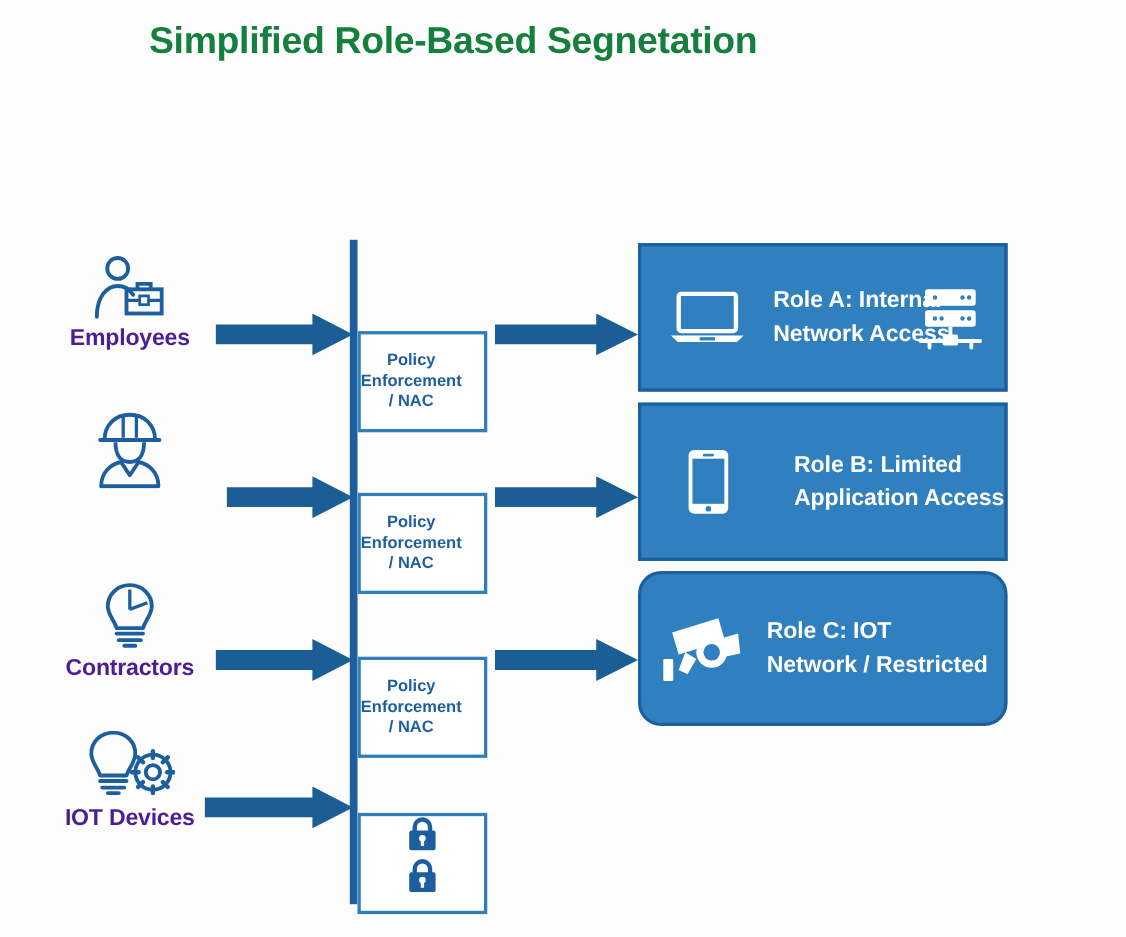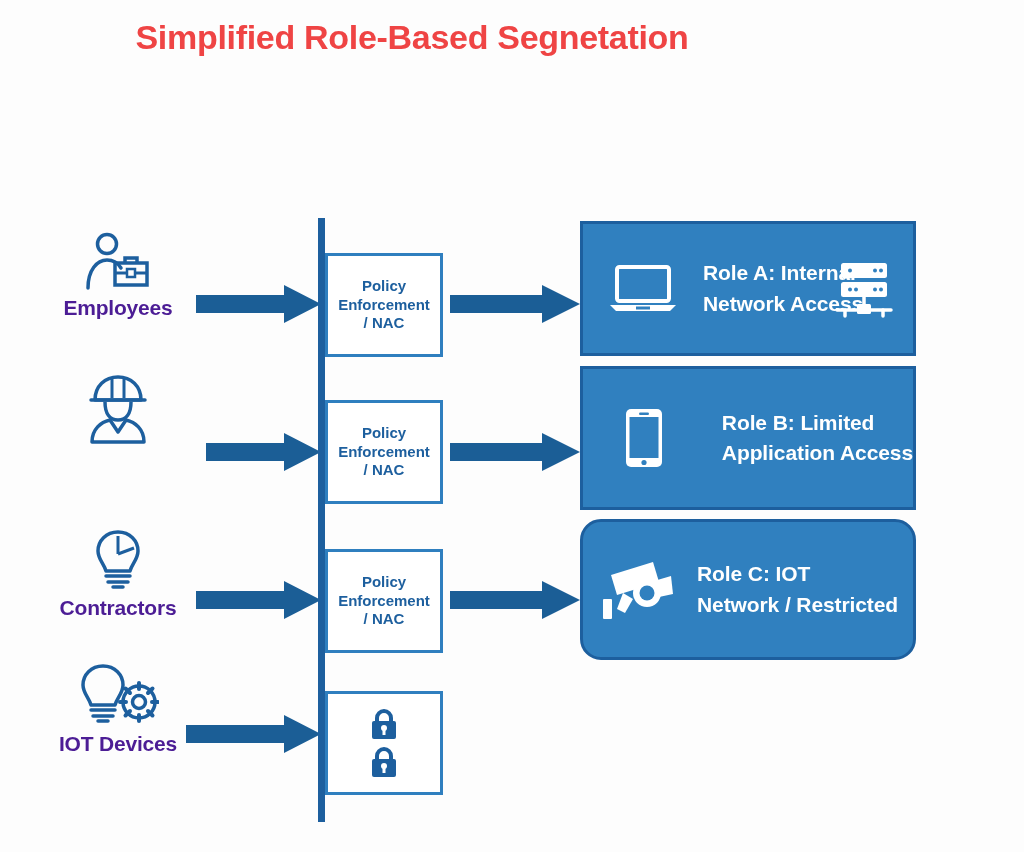--- a/index.html
+++ b/index.html
@@ -22,21 +22,21 @@
 
   
   .title {
     position: absolute;
     left: 0;
     top: 18px;
     width: 824px;
     text-align: center;
     font-size: 34px;
     font-weight: bold;
-    color: #ef4444;
+    color: #15803d;
     letter-spacing: -0.3px;
   }
 
   
   .source {
     position: absolute;
     width: 220px;
     left: 8px;
     text-align: center;
   }
@@ -62,27 +62,28 @@
     top: 218px;
     width: 7px;
     height: 604px;
     background: #1d5f9e;
   }
 
   
   .policy-box {
     position: absolute;
     width: 118px;
-    height: 104px;
+    height: 92px;
     background: #ffffff;
     border: 3px solid #2f7fbf;
     box-sizing: border-box;
     display: flex;
     align-items: center;
-    justify-content: center;
+    justify-content: flex-start;
+    margin-top: 48px;
   }
   .policy-box .policy-text {
     font-size: 15px;
     font-weight: bold;
     color: #1d5f9e;
     text-align: center;
     line-height: 1.25;
     white-space: pre-line;
   }
   .lock-box {

